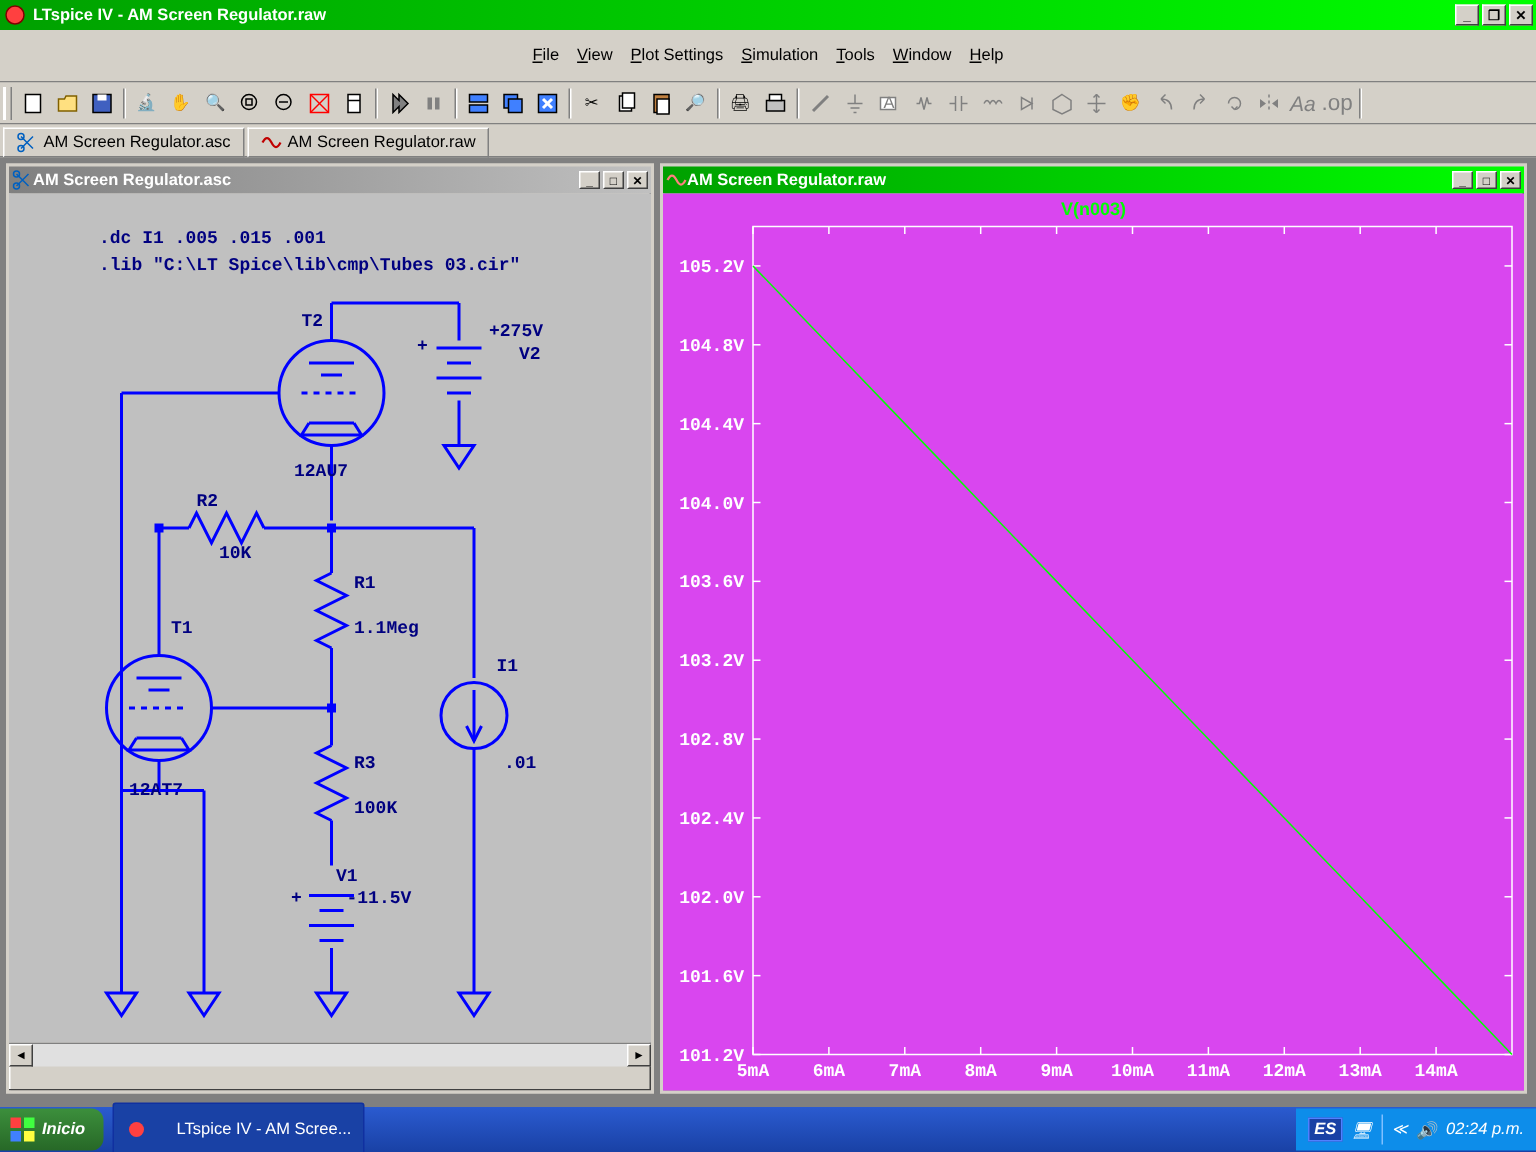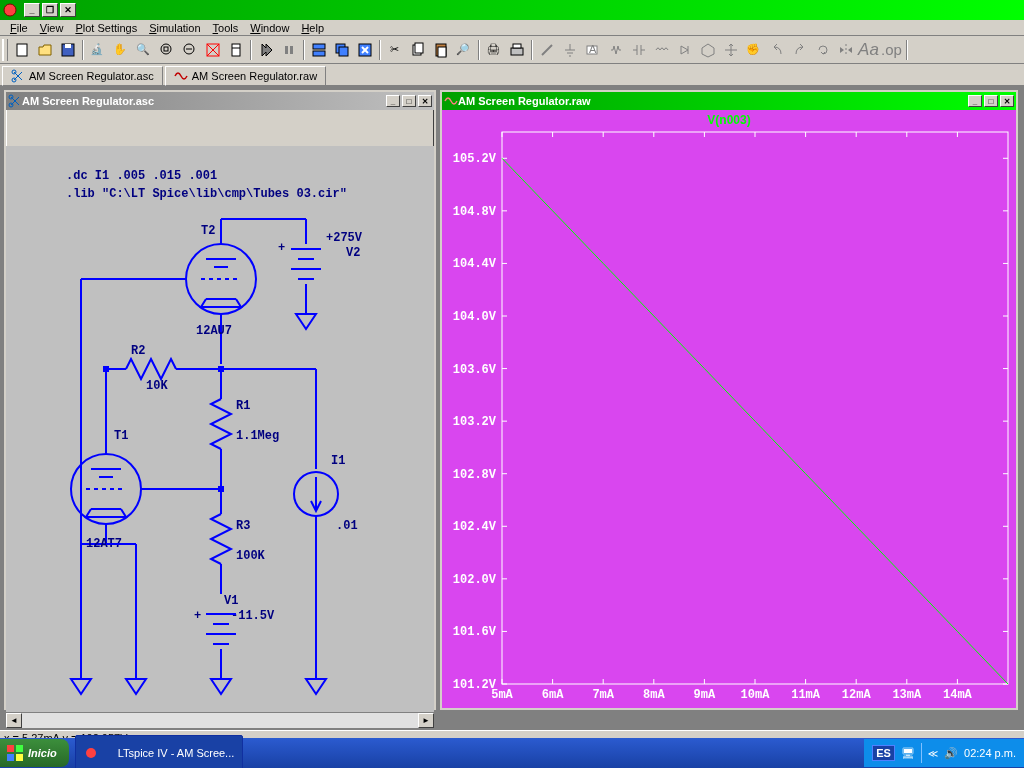--- a/index.html
+++ b/index.html
@@ -3,41 +3,41 @@
 <meta charset="utf-8">
 <style>
 * { box-sizing: border-box; margin: 0; padding: 0; font-family: Tahoma, sans-serif; font-size: 11px; }
 body { width: 1024px; height: 768px; background: #d4d0c8; overflow: hidden; }
 
 .titlebar { height: 20px; background: linear-gradient(to right, #00a000, #00ff00); display: flex; align-items: center; padding: 0 2px; color: #fff; font-weight: bold; }
 .titlebar .app-icon { width: 16px; height: 16px; margin-right: 4px; }
 .titlebar .title { flex: 1; }
 .titlebar .winbtn { width: 16px; height: 14px; background: #d4d0c8; border: 1px solid #fff; border-right-color:#404040; border-bottom-color:#404040; margin-left: 2px; display: flex; align-items: center; justify-content: center; color: #000; font-family: Arial; font-size: 9px; font-weight: bold; }
 
-.menubar { height: 16px; background: #d4d0c8; display: flex; align-items: center; padding: 0 4px; border-bottom: 1px solid #808080; }
+.menubar { height: 35px; background: #d4d0c8; display: flex; align-items: center; padding: 0 4px; border-bottom: 1px solid #808080; justify-content: center; }
 .menubar .mitem { padding: 2px 6px; cursor: default; }
 .menubar .mitem .uline { text-decoration: underline; }
 
 .toolbar { height: 28px; background: #d4d0c8; display: flex; align-items: center; padding: 2px; border-bottom: 1px solid #808080; gap: 0; }
 .toolbar .grip { width: 6px; height: 22px; border-left: 2px solid #fff; border-right: 1px solid #808080; margin-right: 2px; }
 .toolbar .tbtn { width: 23px; height: 22px; display: flex; align-items: center; justify-content: center; cursor: default; }
 .toolbar .sep { width: 1px; height: 20px; background: #808080; margin: 0 3px; box-shadow: 1px 0 #fff; }
 
 .tabstrip { height: 22px; background: #d4d0c8; display: flex; align-items: flex-end; padding: 0 2px; border-bottom: 1px solid #808080; }
 .tab { background: #d4d0c8; border: 1px solid #808080; border-top: 1px solid #fff; border-left: 1px solid #fff; padding: 2px 8px; margin-right: 2px; display: flex; align-items: center; gap: 4px; position: relative; top: 1px; }
 
 .workspace { position: relative; height: 660px; background: #808080; }
 
 .childwin { position: absolute; background: #d4d0c8; border: 2px solid #d4d0c8; box-shadow: inset -1px -1px #404040, inset 1px 1px #fff; }
 .childwin .ctitle { height: 18px; background: linear-gradient(to right, #00a000, #00ff00); display: flex; align-items: center; padding: 0 2px; color: #fff; font-weight: bold; }
 .childwin.inactive .ctitle { background: linear-gradient(to right, #808080, #c0c0c0); }
 .childwin .ctitle .title { flex: 1; }
 .childwin .ctitle .winbtn { width: 14px; height: 12px; background: #d4d0c8; border: 1px solid #fff; border-right-color:#404040; border-bottom-color:#404040; margin-left: 2px; display: flex; align-items: center; justify-content: center; color: #000; font-size: 8px; font-weight: bold; }
 
-.schematic { position: relative; width: 100%; height: calc(100% - 50px); background: #c0c0c0; overflow: hidden; margin-top: 36px; }
+.schematic { position: relative; width: 100%; height: calc(100% - 50px); background: #c0c0c0; overflow: hidden; }
 .schematic svg { width: 100%; height: 100%; }
 .sch-text { font-family: "Courier New", monospace; font-size: 12px; font-weight: bold; fill: #000080; }
 .sch-wire { stroke: #0000ff; stroke-width: 2; fill: none; }
 .sch-comp { stroke: #0000ff; stroke-width: 2; fill: none; }
 
 .scrollbar-h { height: 16px; background: #d4d0c8; border-top: 1px solid #808080; display: flex; }
 .scrollbar-h .sbtn { width: 16px; height: 15px; background: #d4d0c8; border: 1px solid #fff; border-right-color:#404040; border-bottom-color:#404040; display:flex;align-items:center;justify-content:center;font-size:8px;}
 .scrollbar-h .strack { flex: 1; background: #e0e0e0; }
 
 .statusline { height: 16px; padding: 1px 4px; font-size: 11px; }
@@ -45,34 +45,35 @@
 .plot { width: 100%; height: calc(100% - 18px); background: #d946ef; position: relative; }
 .plot svg { width: 100%; height: 100%; }
 .plot-title { fill: #00ff00; font-family: Arial; font-size: 12px; font-weight: bold; }
 .plot-axis { fill: #ffffff; font-family: "Courier New", monospace; font-size: 12px; font-weight: bold; }
 .plot-tick { stroke: #ffffff; stroke-width: 1; }
 .plot-trace { stroke: #00ff00; stroke-width: 1; fill: none; }
 
 .taskbar { position: absolute; bottom: 0; left: 0; right: 0; height: 30px; background: linear-gradient(to bottom, #2b5bd0, #1941a5); display: flex; align-items: center; }
 .startbtn { height: 28px; padding: 0 12px 0 6px; background: linear-gradient(to bottom, #3c8f3c, #276827); color: #fff; font-weight: bold; font-style: italic; display: flex; align-items: center; border-radius: 0 8px 8px 0; gap: 4px; font-size: 14px;}
 .taskitem { height: 36px; margin-left: 6px; padding: 0 8px; background: #1941a5; border: 1px solid #1030a0; color: #fff; display: flex; align-items: center; gap: 20px; border-radius: 2px; }
-.tray { margin-left: auto; height: 28px; background: #0d8dea; padding: 0 8px; display: flex; align-items: center; gap: 6px; color: #fff; }
+.tray { margin-left: auto; height: 28px; background: #0d8dea; padding: 0 8px; display: flex; align-items: center; gap: 6px; color: #fff; font-style: italic; }
 .langind { background:#1941a5; color:#fff; padding:1px 3px; border:1px solid #5080ff; font-weight:bold; }
 
 .tiny-icon { width: 14px; height: 14px; display: inline-block; }
 </style>
 </head>
 <body>
 
 <div class="titlebar">
   <span class="app-icon">
     <svg viewBox="0 0 16 16">
         <circle cx="8" cy="8" r="6" fill="#ff4040" stroke="#800000"></circle>
       </svg>
   </span>
+  <span class="title">LTspice IV - AM Screen Regulator.raw</span>
   <span class="winbtn">_</span>
   <span class="winbtn">❐</span>
   <span class="winbtn">✕</span>
 </div>
 
 <div class="menubar">
   <span class="mitem"><span class="uline">F</span><span>ile</span></span>
   <span class="mitem"><span class="uline">V</span>iew</span>
   <span class="mitem"><span class="uline">P</span>lot Settings</span>
   <span class="mitem"><span class="uline">S</span>imulation</span>
@@ -255,21 +256,21 @@
         <path d="M8 12 L6 10 M8 12 L10 10" stroke="#808080"></path>
       </svg>
     </span>
   <span class="tbtn">
       <svg width="16" height="16">
         <line x1="8" y1="2" x2="8" y2="14" stroke="#808080" stroke-dasharray="2"></line>
         <path d="M2 5 L6 8 L2 11 Z M14 5 L10 8 L14 11 Z" fill="#808080"></path>
       </svg>
     </span>
   <span class="tbtn">
-      <span style="font-style:italic;color:#808080;font-size:17px">Aa</span>
+      <span style="font-style:italic;color:#808080;font-size:14px">Aa</span>
     </span>
   <span class="tbtn">
       <span style="color:#808080;font-size:15px">.op</span>
     </span>
   <span class="sep"></span>
 </div>
 
 <div class="tabstrip">
   <div class="tab">
     <span class="tiny-icon"><svg viewBox="0 0 14 14">

